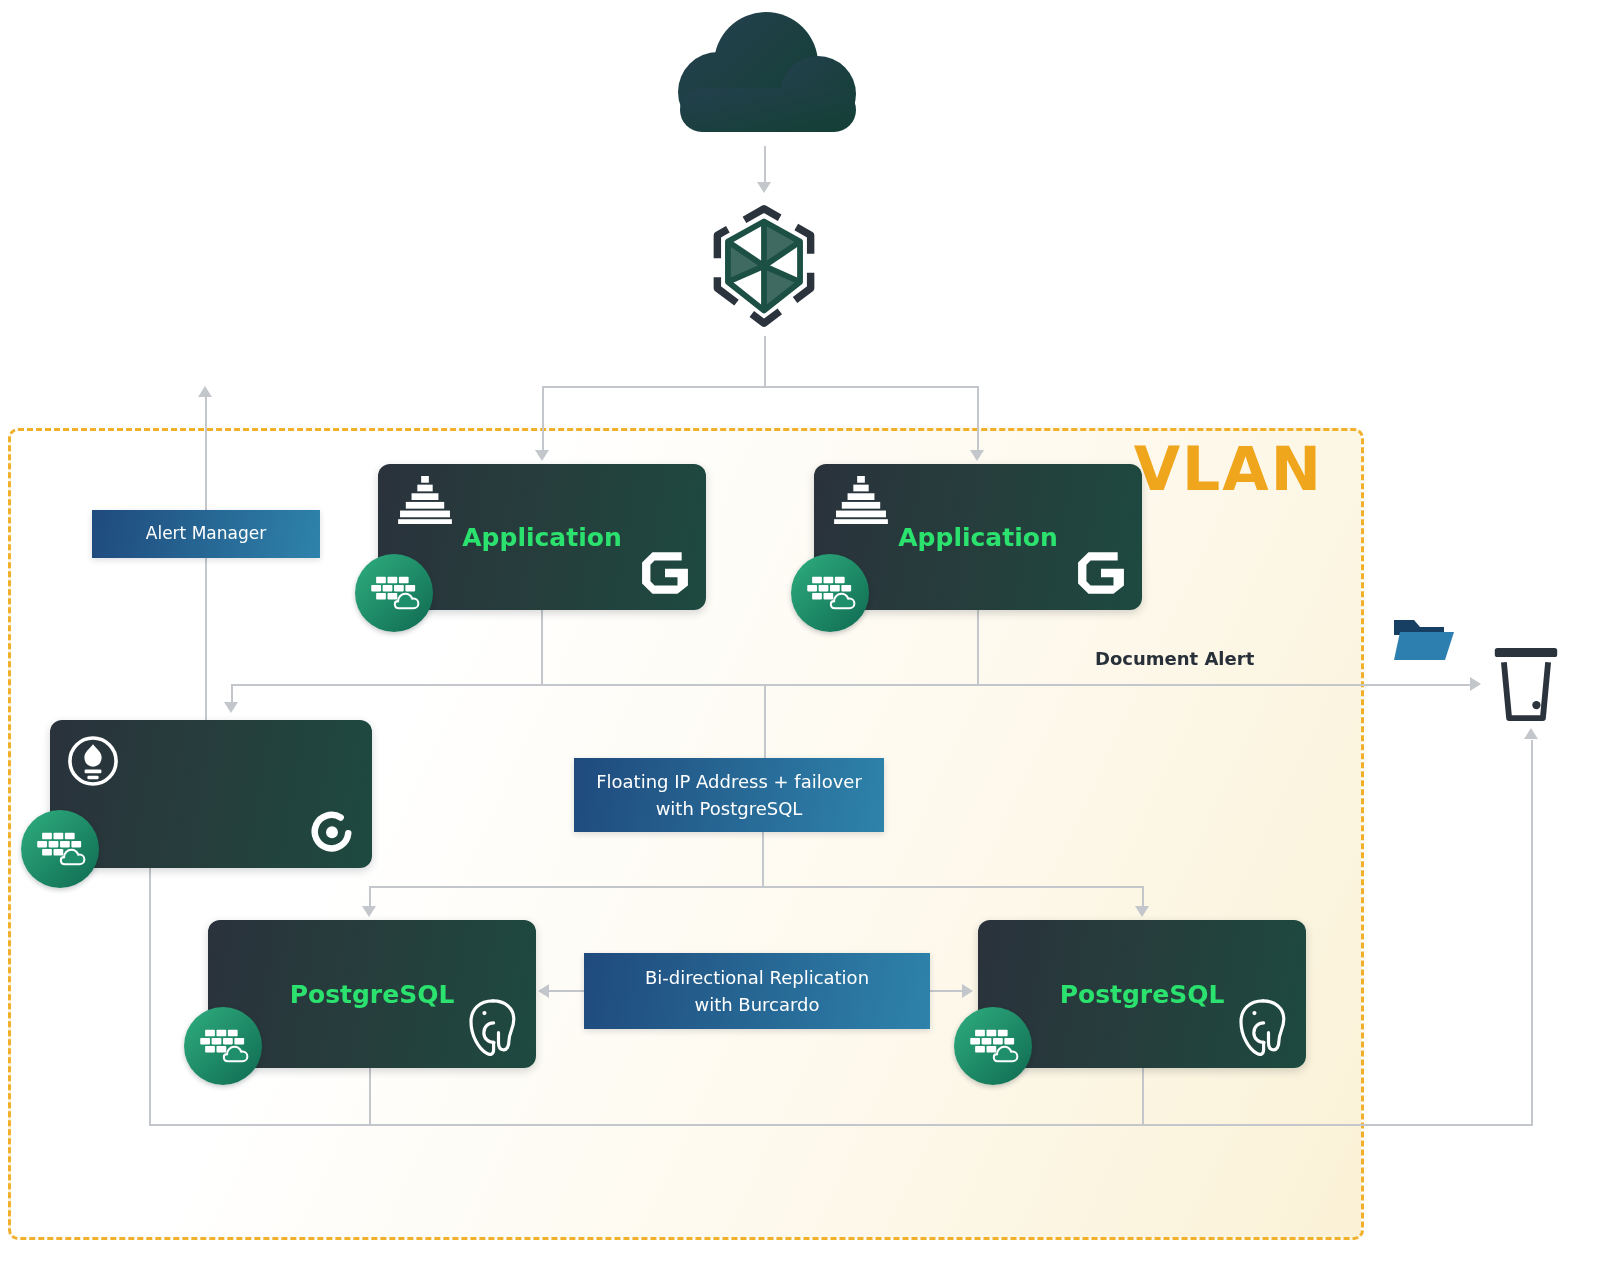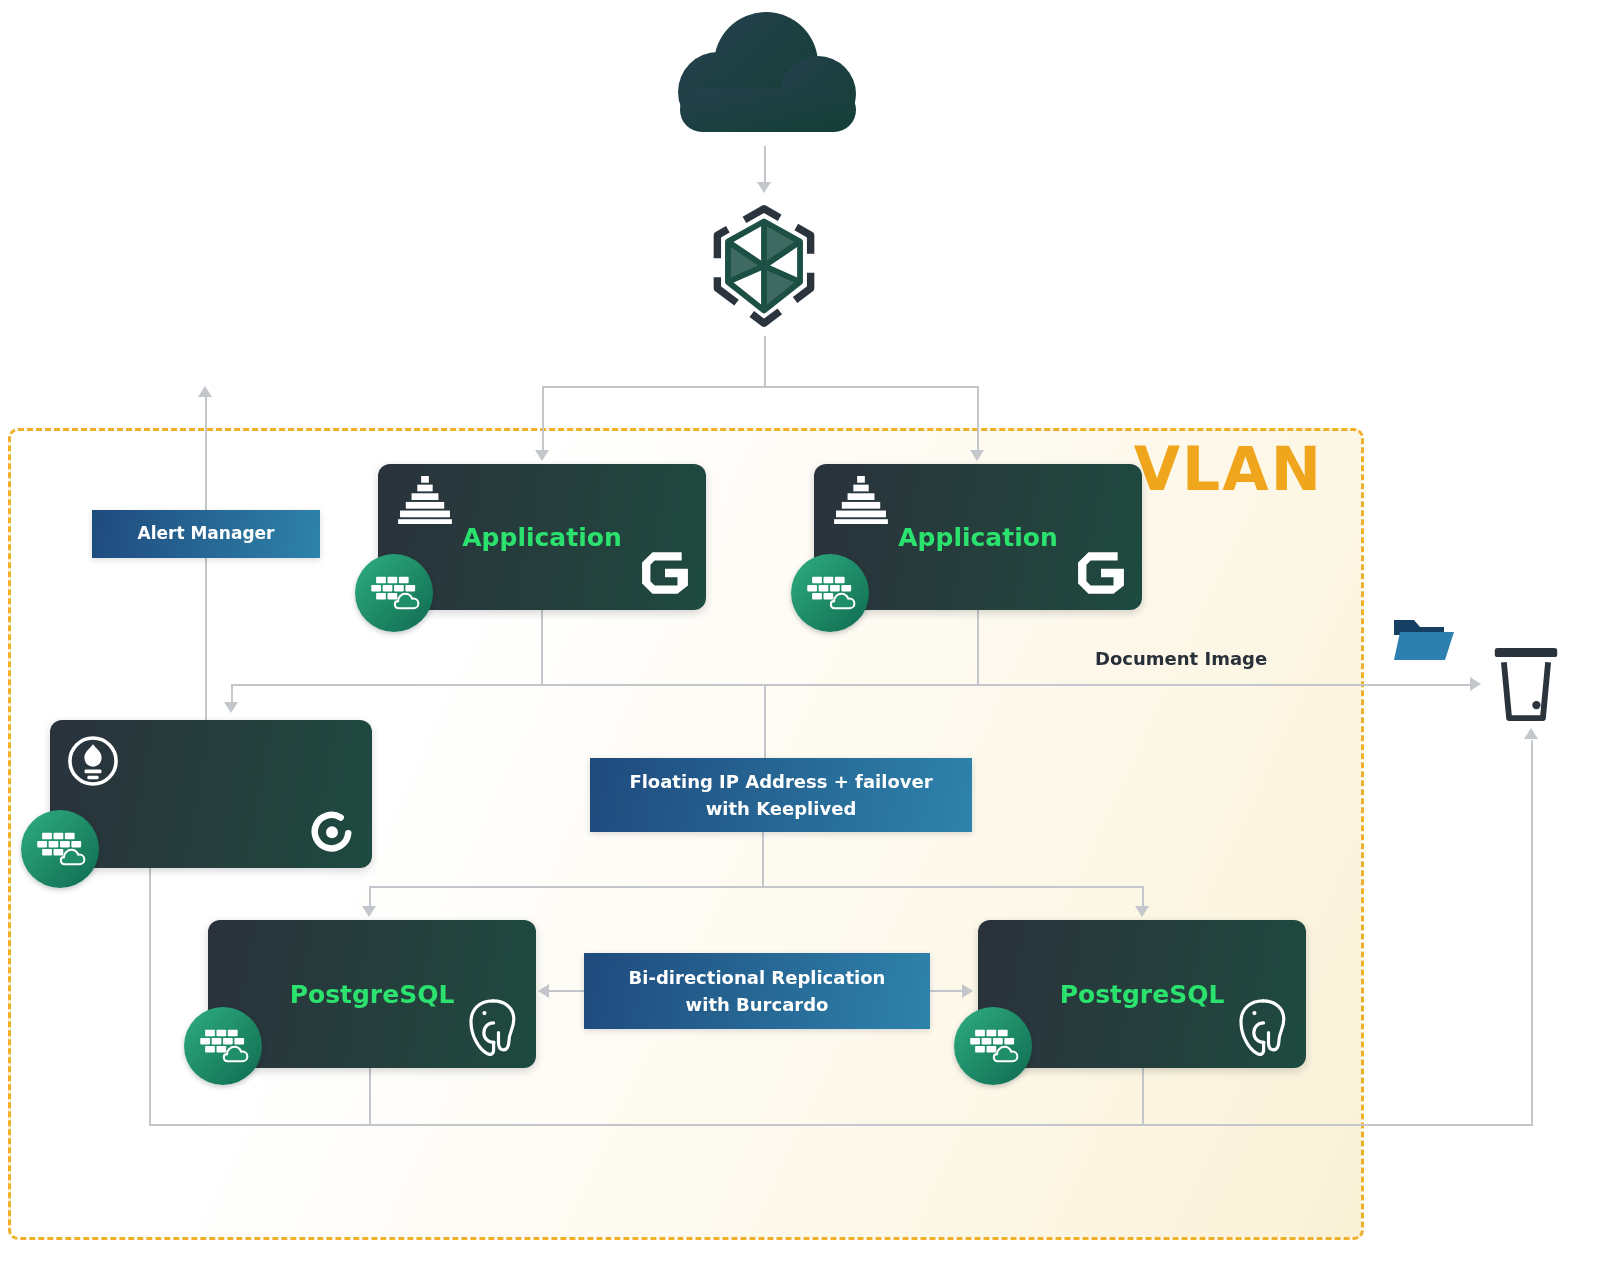--- a/index.html
+++ b/index.html
@@ -23,21 +23,21 @@
   .ar.d{border-left:7px solid transparent;border-right:7px solid transparent;border-top:11px solid var(--line)}
   .ar.u{border-left:7px solid transparent;border-right:7px solid transparent;border-bottom:11px solid var(--line)}
   .ar.l{border-top:7px solid transparent;border-bottom:7px solid transparent;border-right:11px solid var(--line)}
   .ar.r{border-top:7px solid transparent;border-bottom:7px solid transparent;border-left:11px solid var(--line)}
 
   .node{position:absolute;z-index:2;display:flex;align-items:center;justify-content:center;flex-direction:column}
   .dark{background:linear-gradient(100deg,#2a323c 0%,#253f3c 55%,#1d4a40 100%);
     border-radius:12px;box-shadow:0 3px 8px rgba(20,30,40,.18)}
   .dark .title{color:var(--green);font-weight:700;font-size:25px;text-align:center}
   .dark .title2{color:var(--green);font-weight:700;font-size:23px;line-height:1.35;text-align:center}
-  .blue{background:linear-gradient(100deg,#1f4a7d 0%,#2e83ab 100%);color:#fff;font-weight:700;
+  .blue{background:linear-gradient(100deg,#1f4a7d 0%,#2e83ab 100%);color:#fff;font-weight:400;
     text-align:left;box-shadow:0 2px 6px rgba(20,30,40,.15)}
   .blue .bl{font-size:18px;line-height:1.5}
   .blue.small .bl{font-size:17px}
 
   .icon{position:absolute;display:block;line-height:0}
   .badge{position:absolute;width:78px;height:78px;border-radius:50%;
     background:linear-gradient(135deg,#2fae80 0%,#0f6a50 100%);z-index:3;
     display:flex;align-items:center;justify-content:center;box-shadow:0 2px 5px rgba(20,30,40,.25)}
   .badge svg{width:52px;height:40px}
 
@@ -192,23 +192,23 @@
       </svg>
     </span>
     <span class="icon" style="right:14px;bottom:12px">
       <svg width="52" height="52" viewBox="0 0 48 48">
         <path d="M39 27a15.5 15.5 0 1 1-7-14.5" fill="none" stroke="#fff" stroke-width="6" stroke-linecap="round"></path>
         <circle cx="24" cy="26" r="5.5" fill="#fff"></circle>
       </svg>
     </span>
   </div>
 
-  <div class="node blue" style="left:590px;top:758px;width:382px;height:74px">
+  <div class="node blue" style="left:574px;top:758px;width:310px;height:74px">
     <div class="bl">Floating IP Address + failover</div>
-    <div class="bl">with Keeplived</div>
+    <div class="bl">with PostgreSQL</div>
   </div>
 
   <div class="node dark" style="left:208px;top:920px;width:328px;height:148px">
     <div class="title">PostgreSQL</div>
     <span class="icon" style="right:10px;bottom:6px">
       <svg width="66" height="66" viewBox="0 0 52 54" fill="none" stroke="#fff" stroke-width="2.6" stroke-linecap="round" stroke-linejoin="round">
         <path d="M26 4C15 4 8 11 8 21c0 11 6 22 13 26 3 1.7 5.5.6 5.5-3v-6"></path>
         <path d="M26 4c10 0 17 6 17 15 0 8-4 11-4 18 0 4-1.6 7.6-5 7-3-.5-3.5-3-3.5-6v-8"></path>
         <path d="M26.8 38c-4.8 0-8.3-3.4-8.3-8s3.5-8 8-8"></path>
         <circle cx="19" cy="14" r="1.7" fill="#fff" stroke="none"></circle>
@@ -307,21 +307,21 @@
           <rect x="18" y="14" width="12" height="8" rx="1"></rect>
           <rect x="32" y="14" width="12" height="8" rx="1"></rect>
           <rect x="46" y="14" width="12" height="8" rx="1"></rect>
       <rect x="10" y="24" width="12" height="8" rx="1"></rect>
           <rect x="24" y="24" width="12" height="8" rx="1"></rect>
     </g>
     <path d="M37 34c0-5 4-9 9-9 4 0 7 2.4 8.4 6 .5-.1 1-.2 1.6-.2 3.3 0 6 2.7 6 6s-2.7 6-6 6H38c-3 0-5-2-5-5 0-2 1.6-3.8 4-3.8z" fill="#1f8e6b" stroke="#fff" stroke-width="2.5"></path>
       </svg>
   </div>
 
-  <div class="doc-label">Document Image</div>
+  <div class="doc-label">Document Alert</div>
 
   <span class="icon" style="left:1390px;top:612px">
     <svg width="68" height="52" viewBox="0 0 68 52">
       <path d="M4 8h20l6 7h24v8H4z" fill="#173f63"></path>
       <path d="M10 20h54l-9 28H4z" fill="#2d7fb0"></path>
     </svg>
   </span>
 
   <span class="icon" style="left:1487px;top:640px">
     <svg width="78" height="86" viewBox="0 0 60 66">

